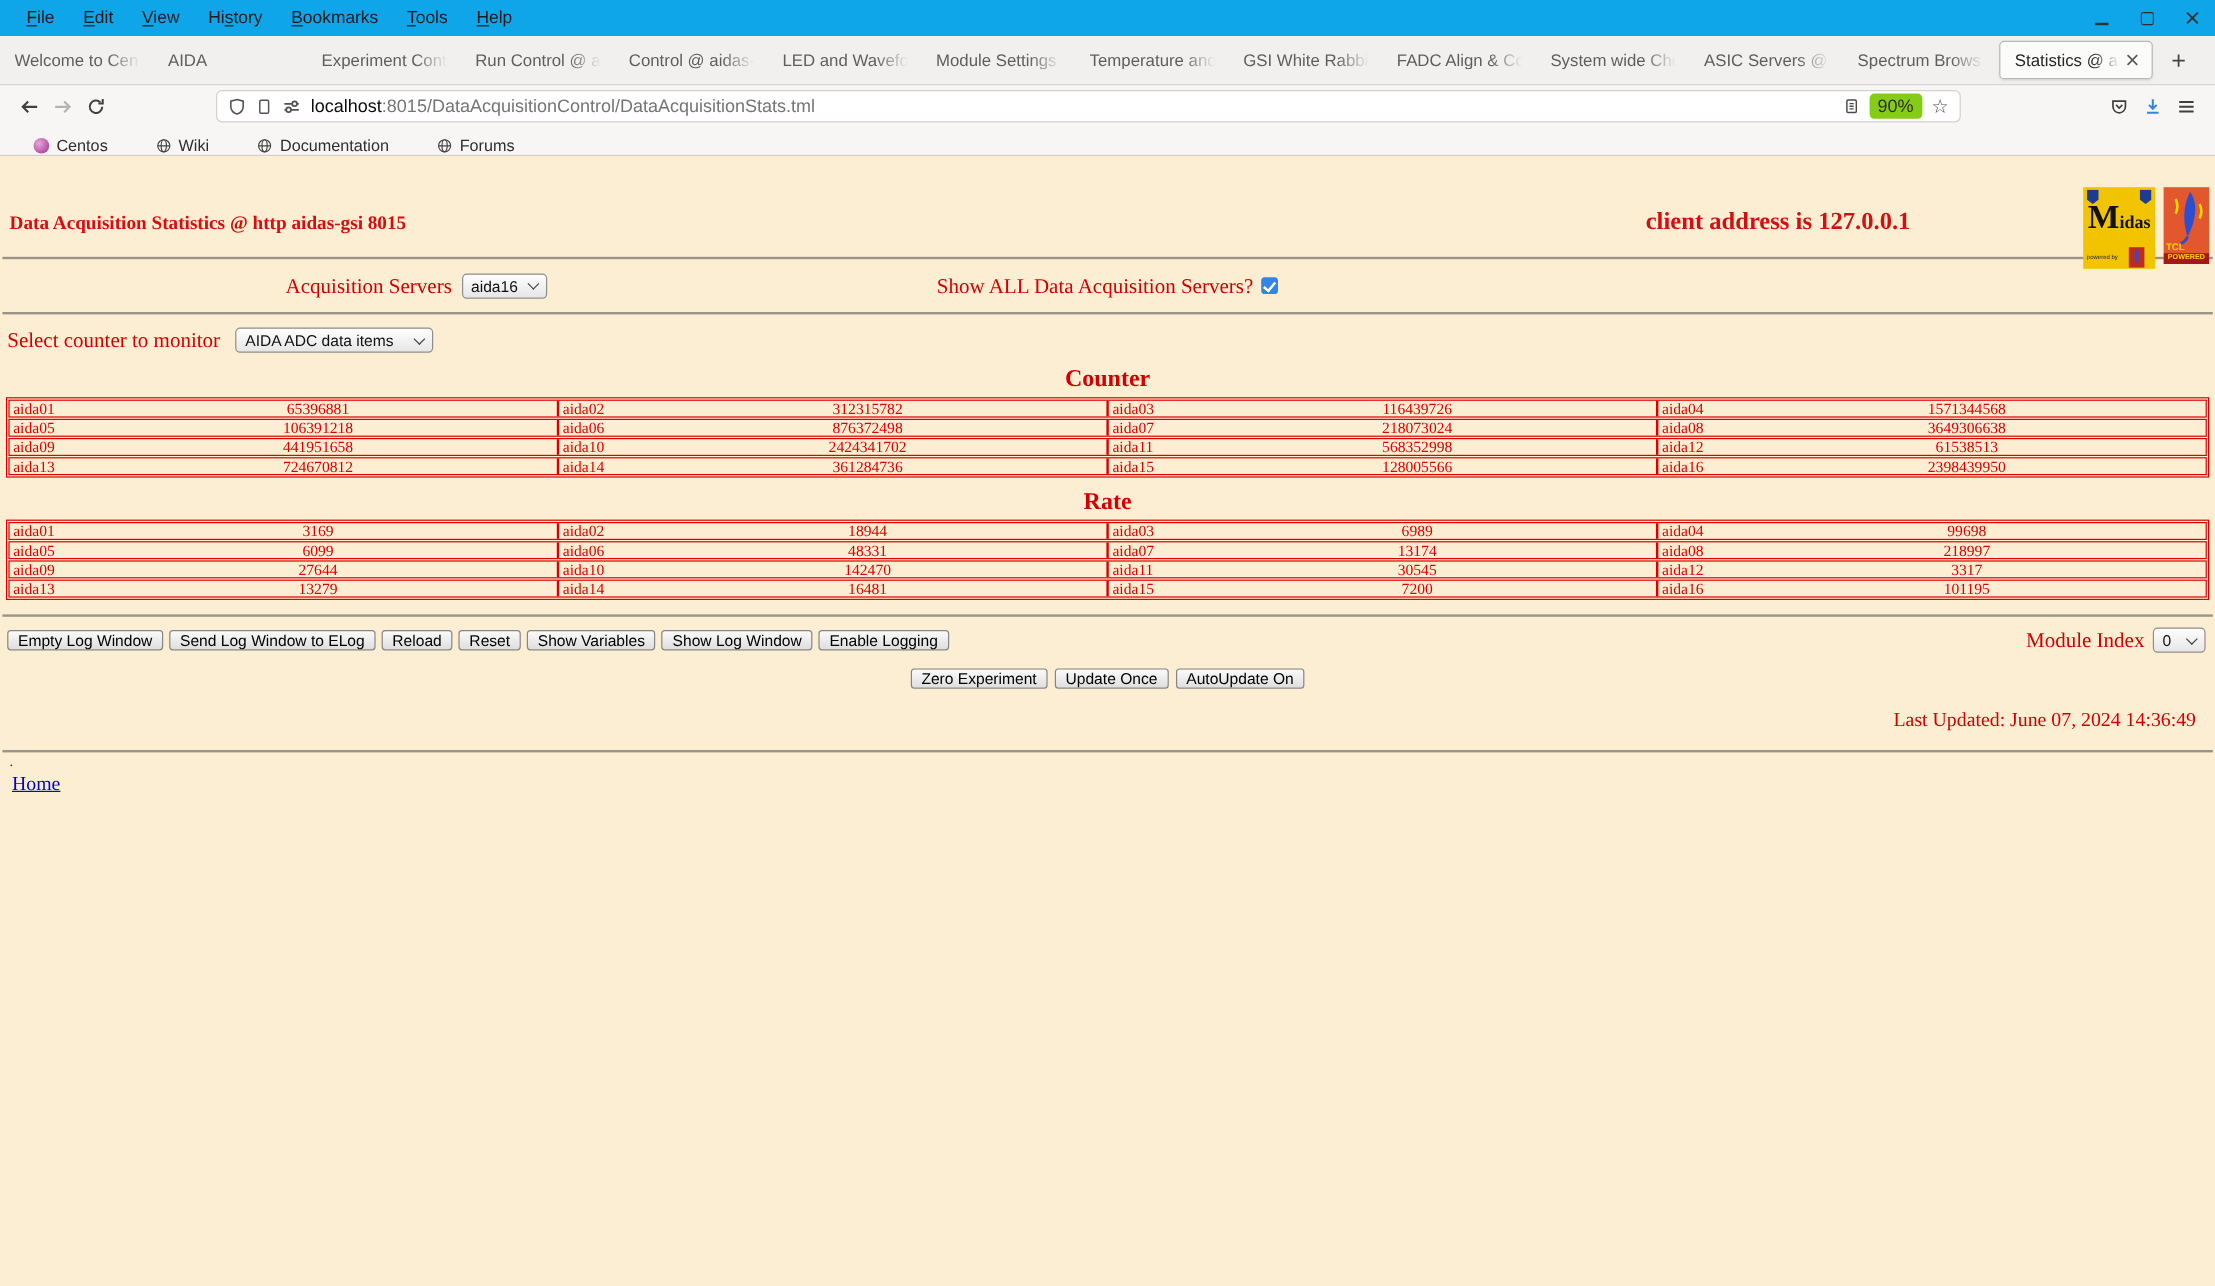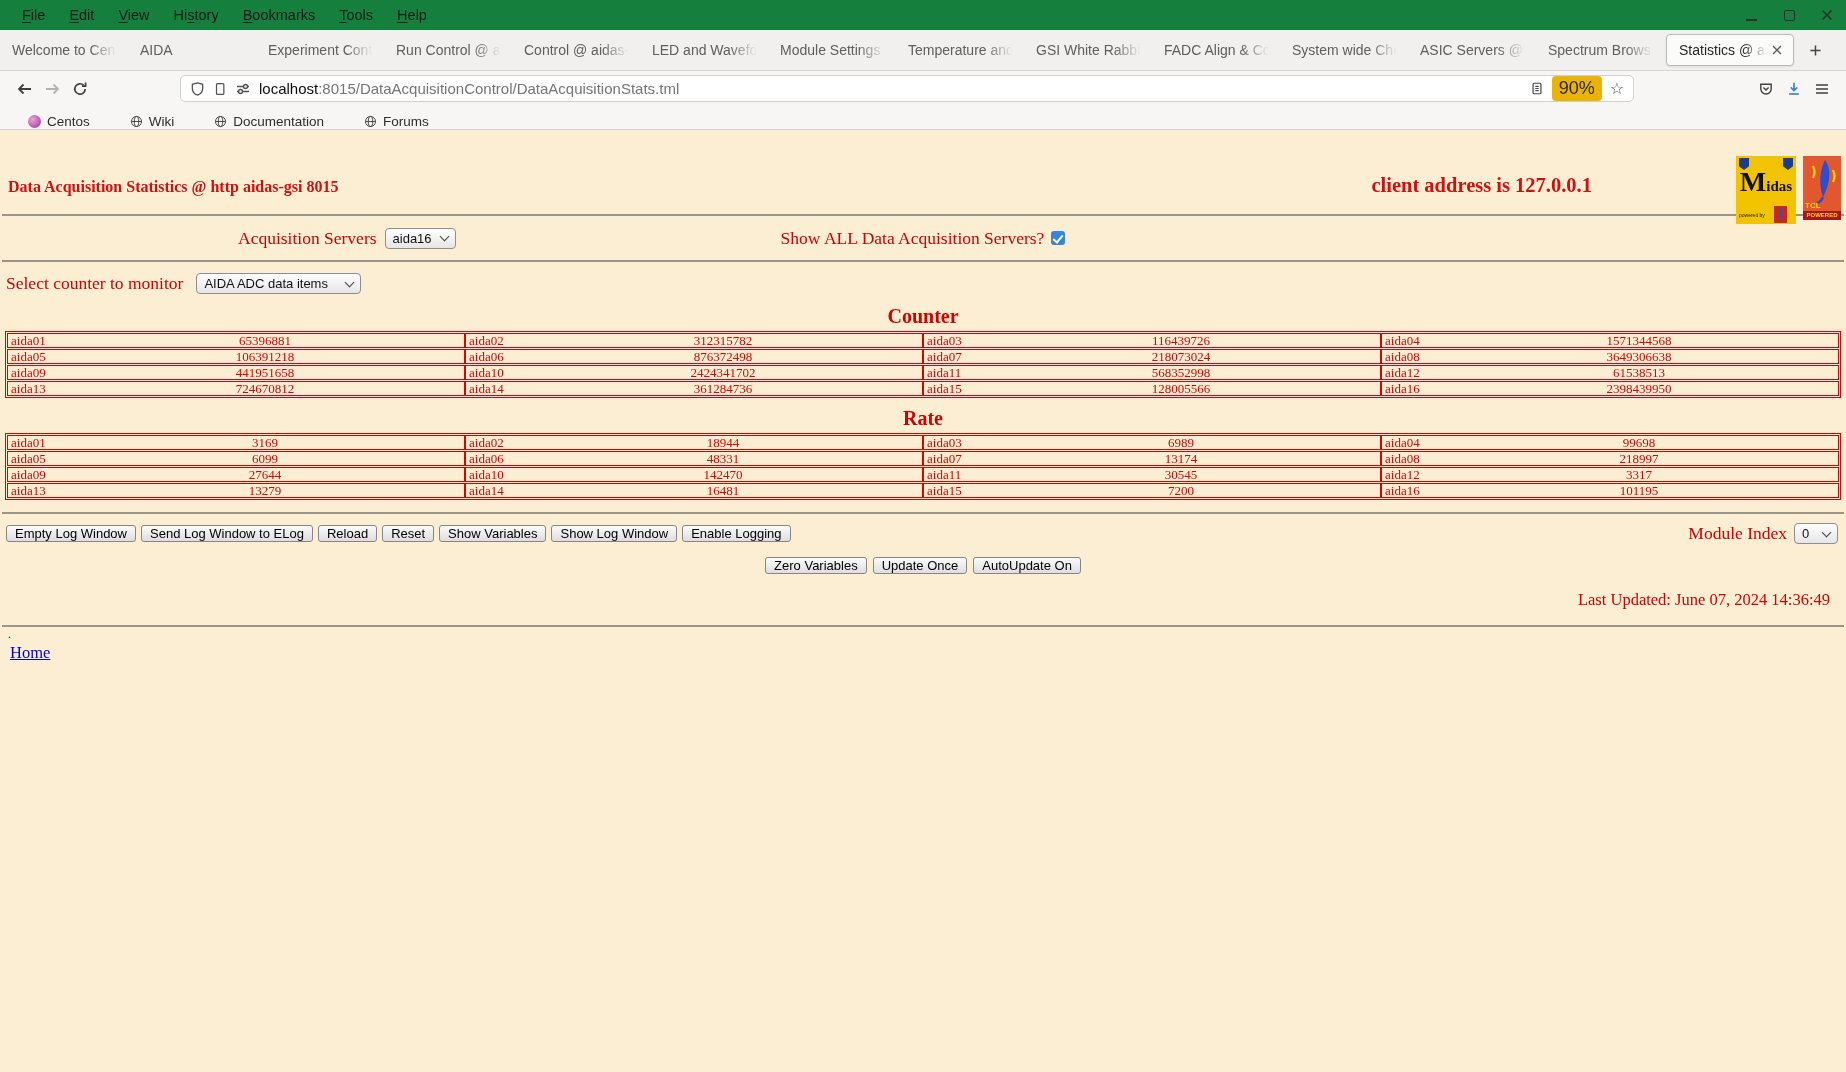--- a/index.html
+++ b/index.html
@@ -1,20 +1,20 @@
 <!DOCTYPE html>
 <html><head>
 <meta charset="utf-8">
 <style>
   * { box-sizing: border-box; margin: 0; padding: 0; }
   html,body { width:1846px; height:1072px; overflow:hidden; }
   body { font-family:"Liberation Sans", sans-serif; background:#fceed3; position:relative; }
 
   
-  .titlebar { height:30px; background:#15803d; display:flex; align-items:center; padding-left:10px; font-size:14.5px; color:#1b1b1b; }
+  .titlebar { height:30px; background:#0ea5e9; display:flex; align-items:center; padding-left:10px; font-size:14.5px; color:#1b1b1b; }
   .menu-item { padding:0 12px; cursor:default; }
   .menu-item u { text-decoration:underline; text-underline-offset:2px; }
   .win-controls { margin-left:auto; margin-right:12px; display:flex; gap:24px; align-items:center; }
   .wc { width:14px; height:14px; display:flex; align-items:center; justify-content:center; }
   .wc-min { width:11px; height:2px; background:#2f2f2f; margin-top:9px; }
   .wc-max { width:11px; height:11px; border:1.5px solid #2f2f2f; border-radius:2px; }
 
   .tabbar { height:40px; background:#f1f0ef; display:flex; align-items:stretch; }
   .tab { width:128px; flex:none; display:flex; align-items:center; padding:0 8px 0 12px; font-size:14px; color:#5e5e5e; position:relative; }
   .tab-label { display:block; white-space:nowrap; overflow:hidden; flex:1;
@@ -22,21 +22,21 @@
       mask-image:linear-gradient(90deg,#000 72%,transparent 97%); }
   .tab.active { background:#fbfbfa; border:1px solid #b9b9b9; border-radius:4px; margin:4px 2px; color:#262626; box-shadow:0 1px 2px rgba(0,0,0,.08); }
   .tab-close { width:16px; height:16px; flex:none; display:flex; align-items:center; justify-content:center; border-radius:3px; }
   .newtab { width:30px; display:flex; align-items:center; justify-content:center; margin-left:4px; }
 
   .navbar { height:36px; background:#f7f6f5; border-top:1px solid #d6d5d4; display:flex; align-items:center; padding:0 10px; }
   .navbtn { width:28px; height:28px; display:flex; align-items:center; justify-content:center; border-radius:4px; flex:none; }
   .urlbar { flex:1; height:27px; margin:0 118px 0 86px; background:#fff; border:1px solid #d2d1d0; border-radius:5px; display:flex; align-items:center; padding:0 9px; gap:8px; min-width:0; }
   .url-text { flex:1; font-size:15px; white-space:nowrap; overflow:hidden; color:#0c0c0d; }
   .url-rest { color:#757575; }
-  .zoom-pill { background:#eab308; border-radius:4px; font-size:18px; padding:2px 7px; color:#2b2b2b; flex:none; }
+  .zoom-pill { background:#84cc16; border-radius:4px; font-size:15px; padding:2px 7px; color:#2b2b2b; flex:none; }
   .star { font-size:16px; color:#4a4a4a; flex:none; }
 
   .bookmarksbar { height:24px; background:#f7f6f5; border-bottom:1px solid #d2d1d0; display:flex; align-items:flex-end; padding-left:28px; gap:40px; font-size:13.5px; color:#2e2e2e; }
   .bm { display:flex; align-items:center; gap:6px; }
   .centos-dot { width:13px; height:13px; border-radius:50%; background:radial-gradient(circle at 35% 35%, #e9a6d8, #9b2d93); display:inline-block; }
 
   
   .content { height:942px; background:#fceed3; font-family:"Liberation Serif", serif; position:relative; }
   .page-header { display:flex; align-items:baseline; padding:44px 8px 0 8px; }
   .page-title { font-size:16px; font-weight:bold; color:#d40f0f; }
@@ -496,21 +496,21 @@
       <span class="module-index">
         <span class="red-label">Module Index</span>
         <span class="selectbox sel-small">
           <span>0</span>
           <span class="sel-arrow"></span>
         </span>
       </span>
     </div>
 
     <div class="buttons-row2" id="update-buttons">
-        <button class="pbtn">Zero Variables</button>
+        <button class="pbtn">Zero Experiment</button>
         <button class="pbtn">Update Once</button>
         <button class="pbtn">AutoUpdate On</button>
       </div>
 
     <div class="last-updated">Last Updated: June 07, 2024 14:36:49</div>
 
     <hr class="hr4">
 
     <div class="dot-line">.</div>
     <a class="home-link" href="#">Home</a>

